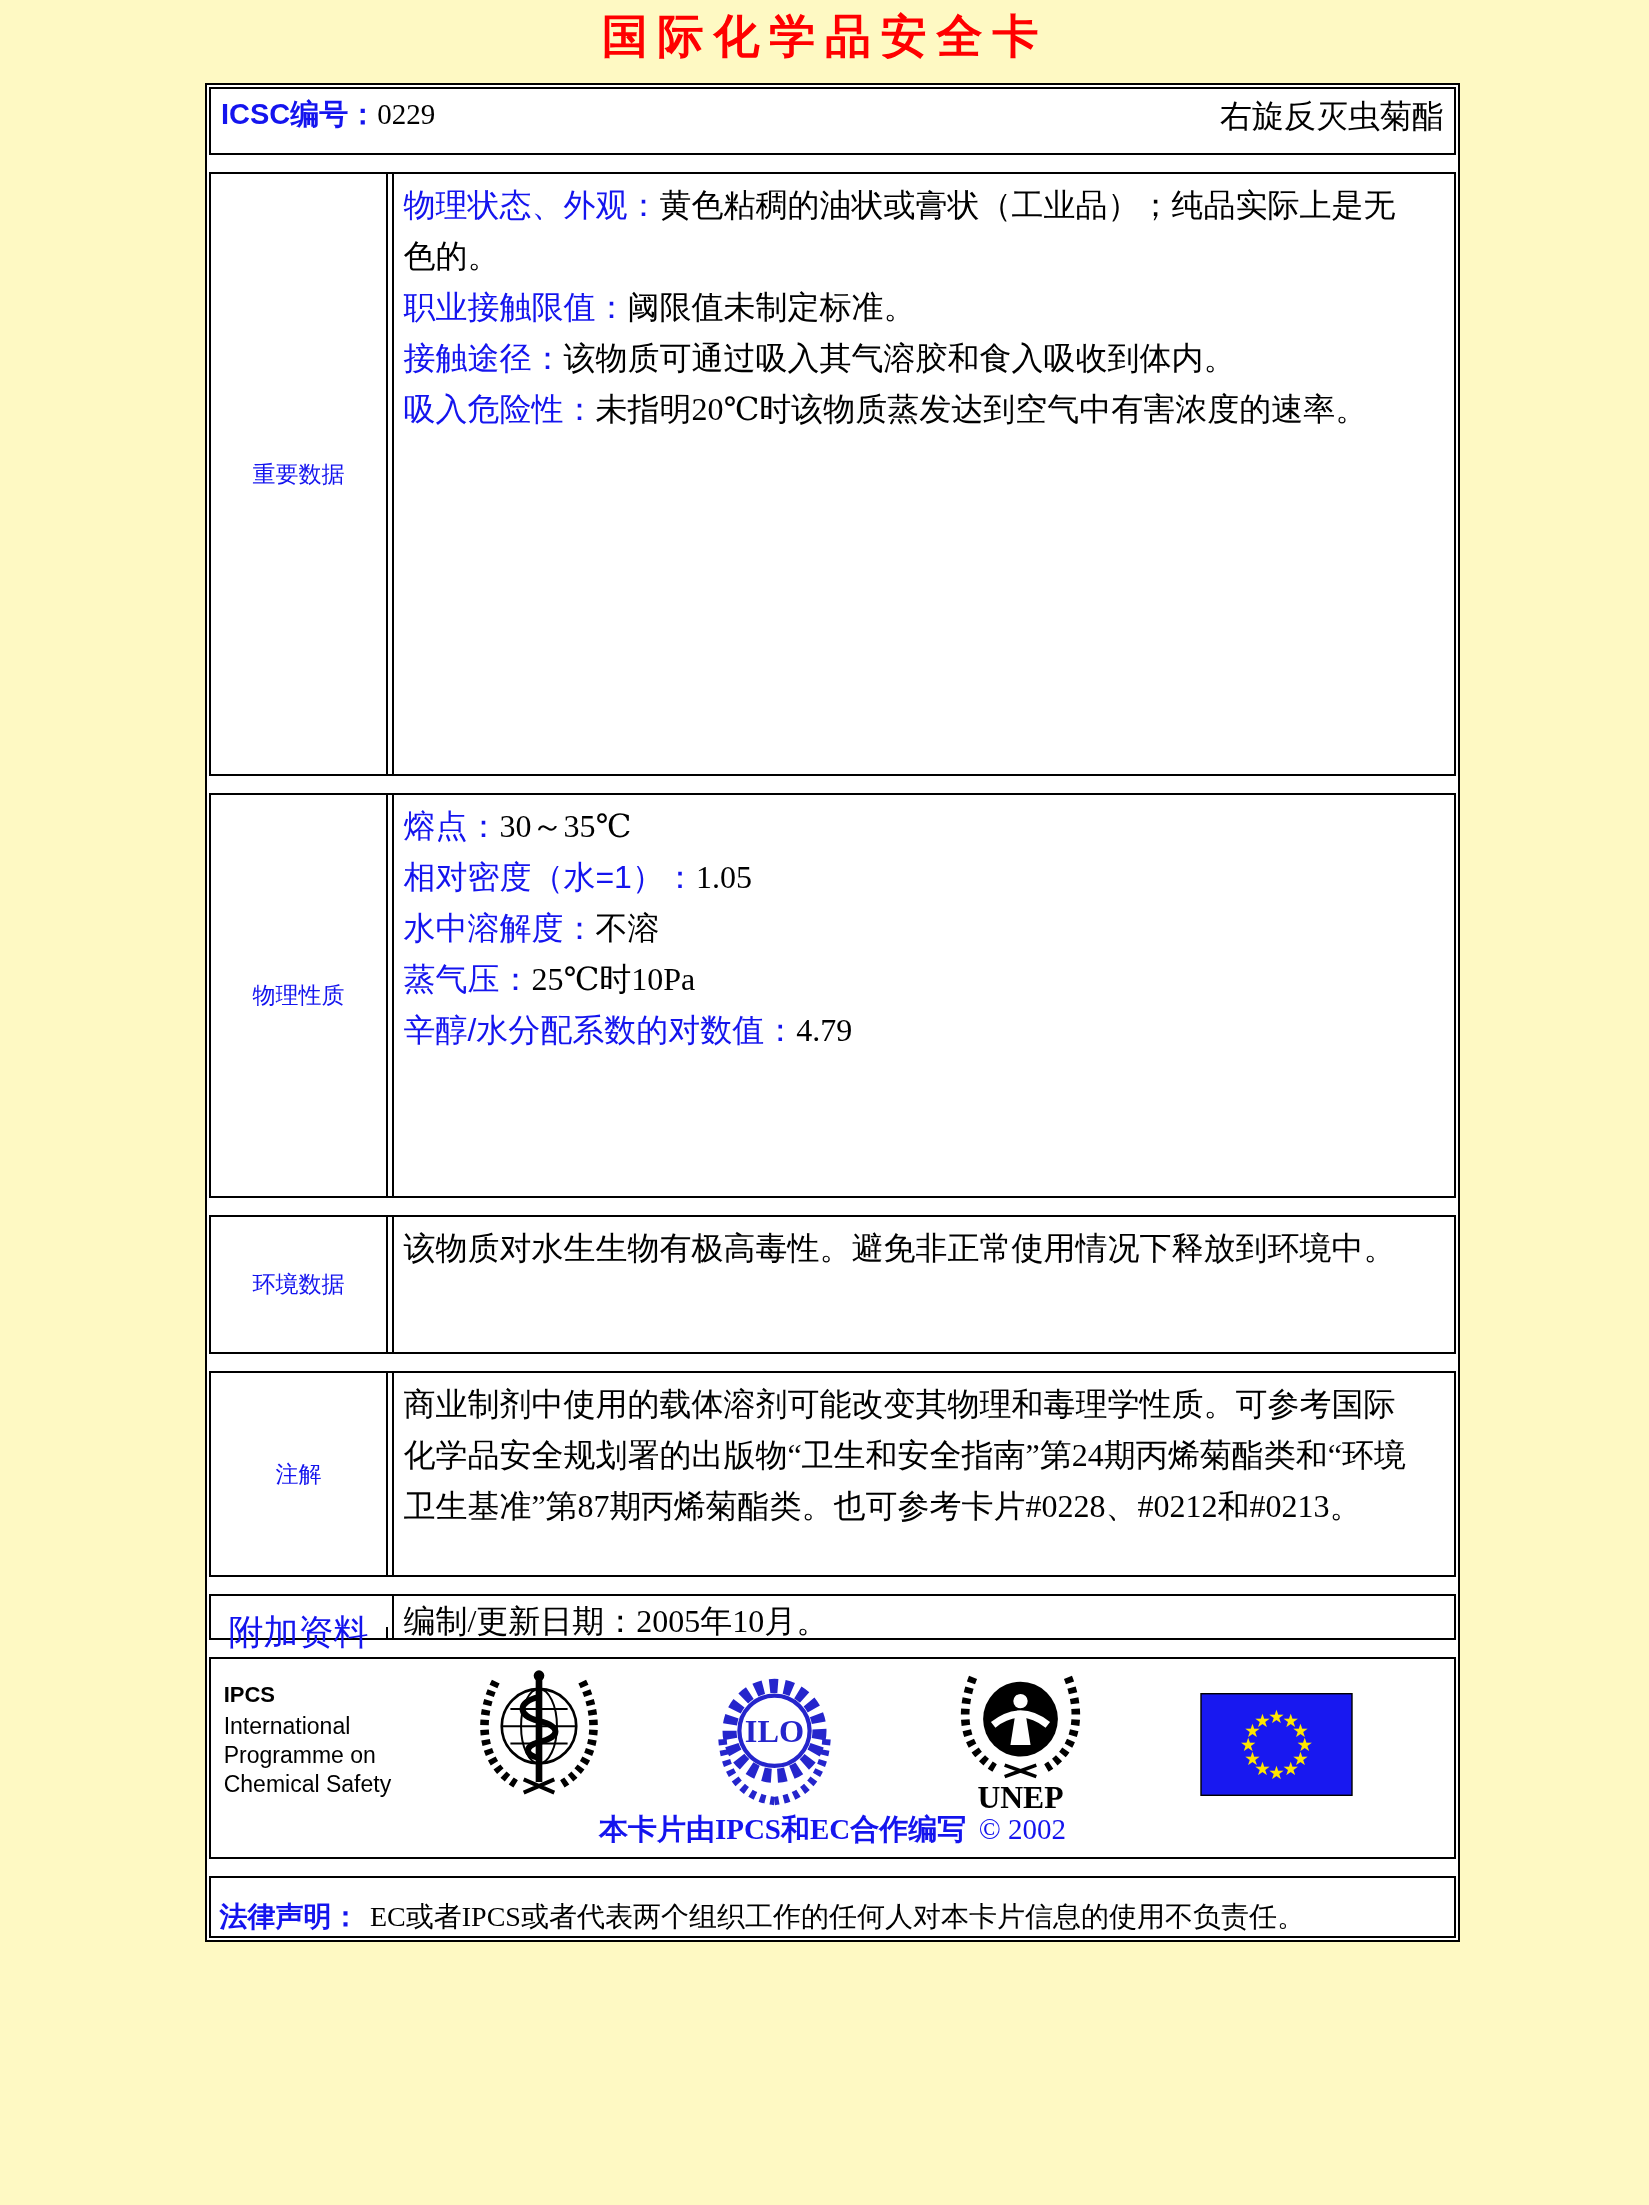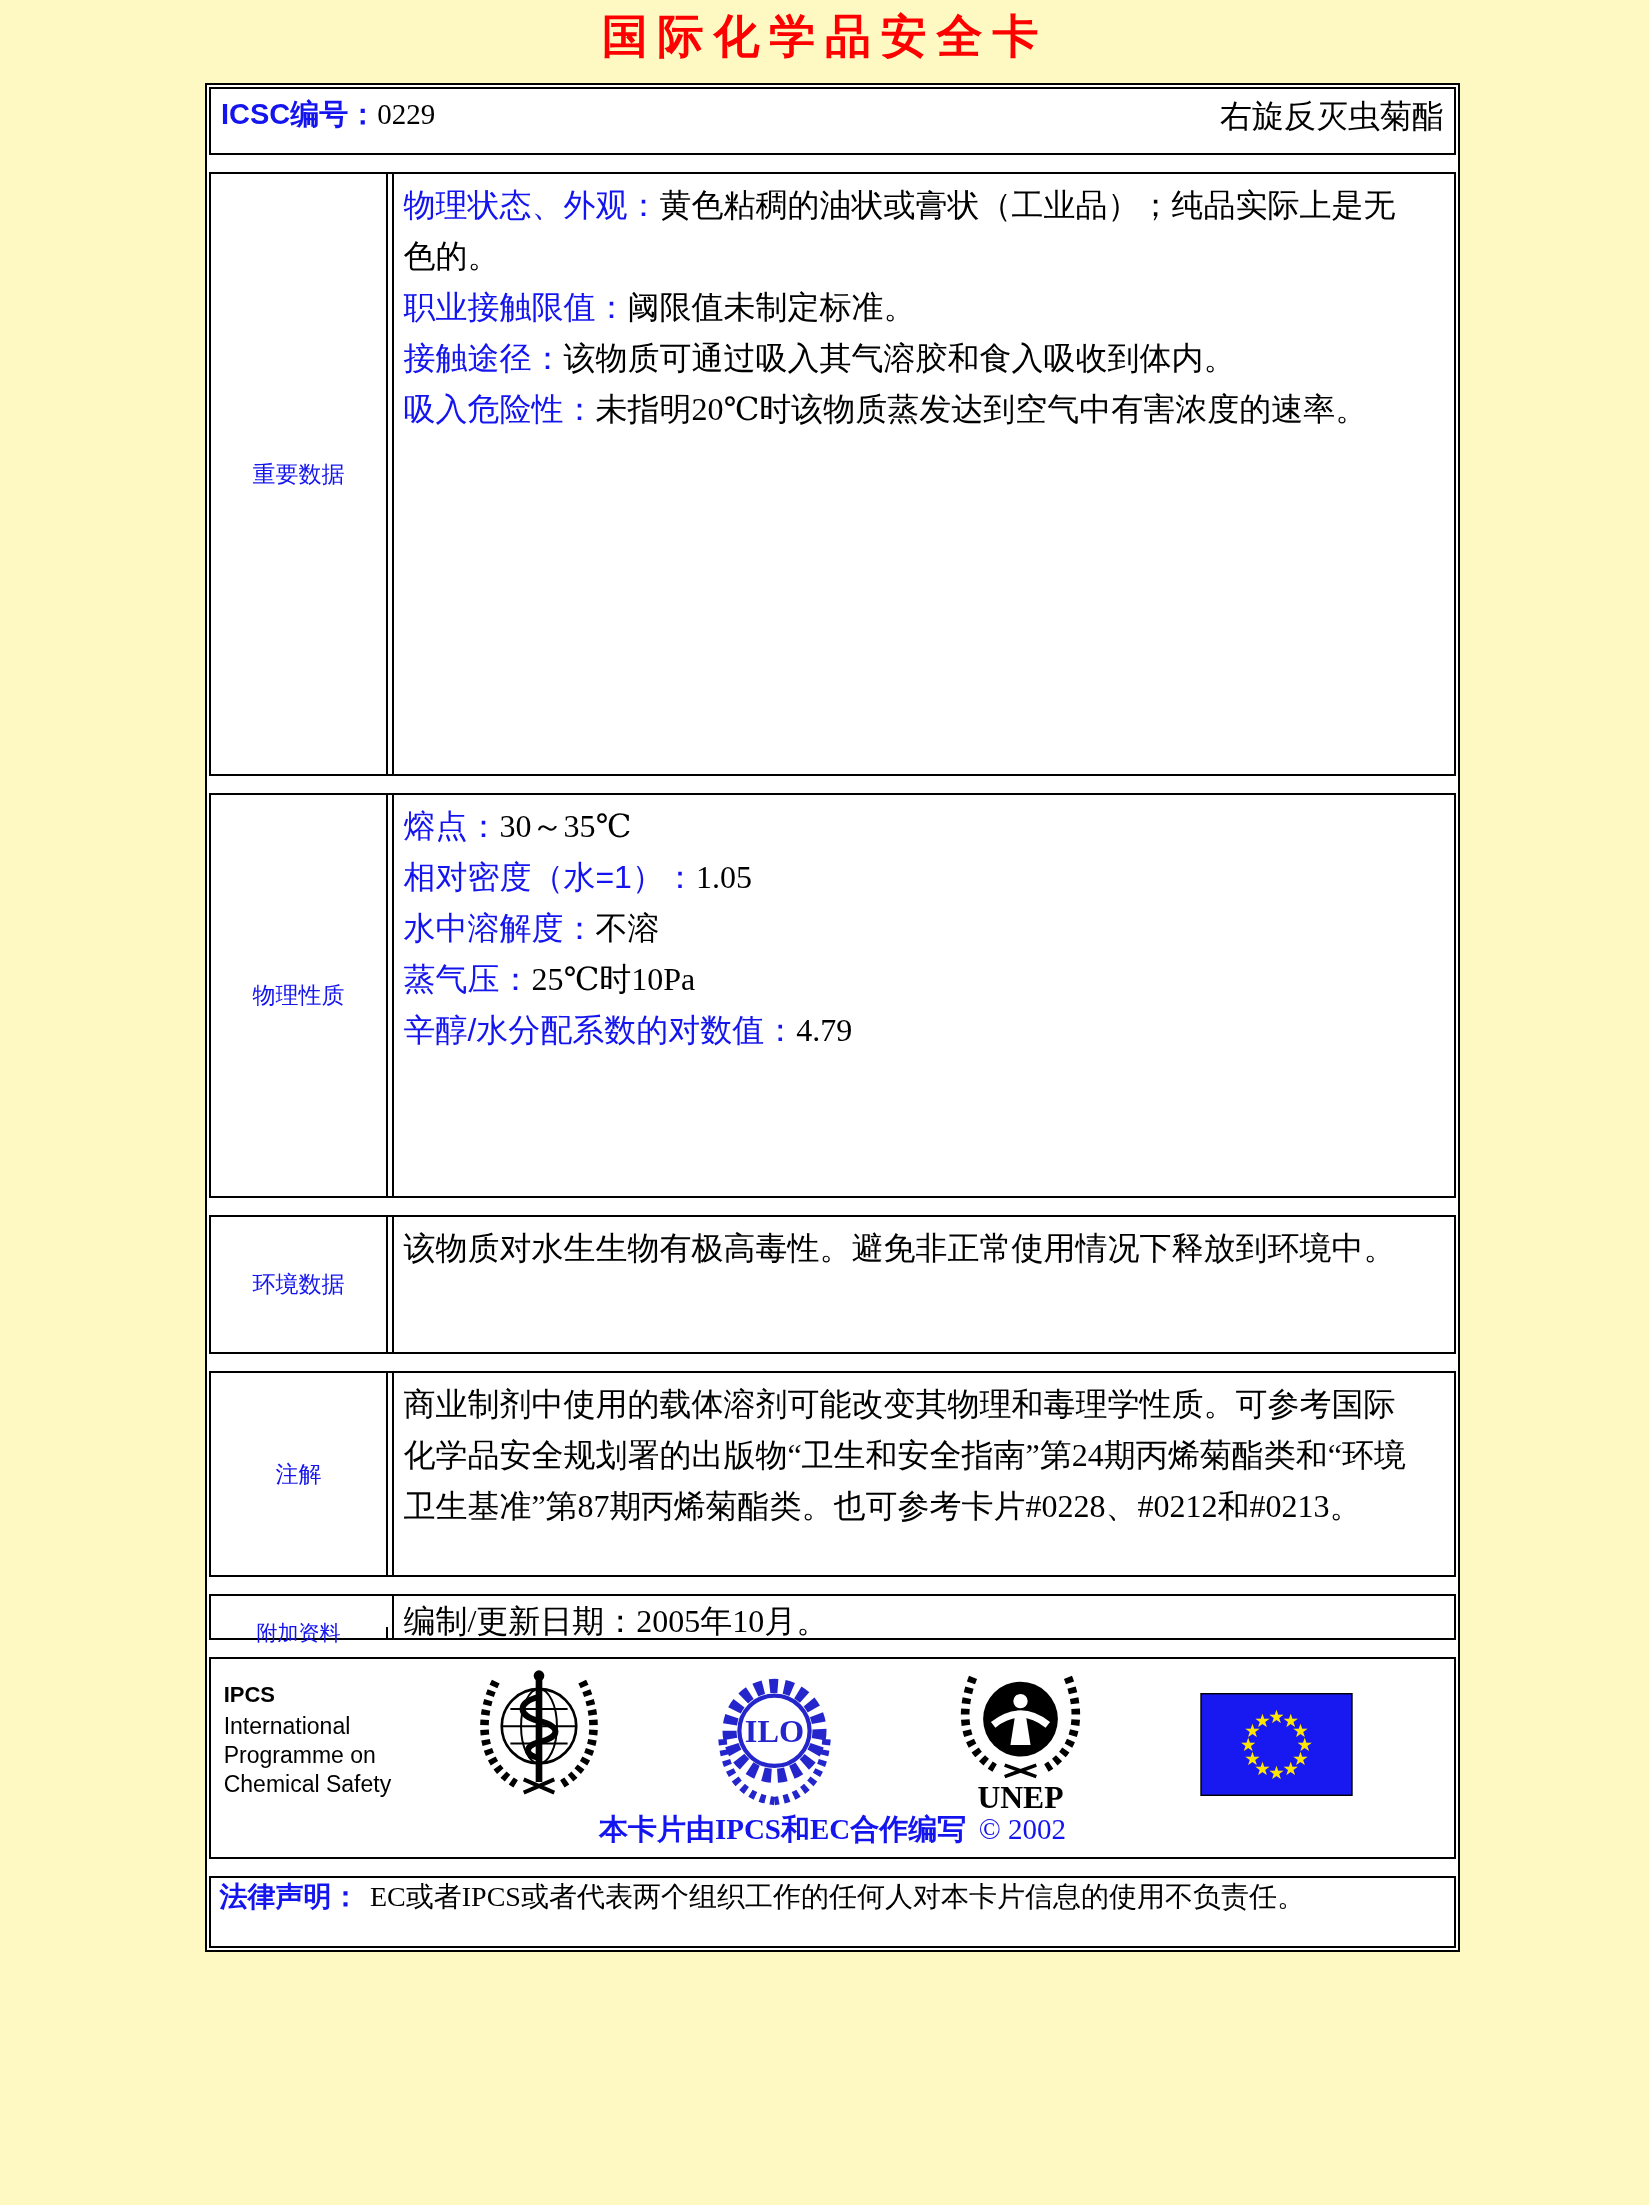--- a/index.html
+++ b/index.html
@@ -23,36 +23,36 @@
   .row-header{height:68px;justify-content:space-between;padding:5.6px 9.8px;box-sizing:border-box;}
   .icsc-left{font-size:29px;white-space:nowrap;}
   .icsc-left .entry-label{font-weight:bold;}
   .chem-name{font-size:32px;color:#000;white-space:nowrap;}
   .row-important{height:604px;}
   .row-physical{height:405px;}
   .row-env{height:139px;}
   .row-notes{height:206px;}
   .row-add{height:46px;}
   .row-add .content-cell{padding-top:8px;padding-bottom:0;display:flex;align-items:center;}
-  .row-add .label-cell{font-size:21px;margin-top:31px;}
+  .row-add .label-cell{font-size:35px;margin-top:31px;}
   .row-footer{height:202px;position:relative;display:block;}
   .ipcs-block{position:absolute;left:12.6px;top:18px;
               font-family:"Liberation Sans","DejaVu Sans",sans-serif;color:#000;}
   .ipcs-title{font-size:22px;font-weight:bold;line-height:35px;}
   .ipcs-line{font-size:23px;line-height:29px;}
   .logo{position:absolute;}
   .logo-who{left:235px;top:5.6px;}
   .logo-ilo{left:490px;top:9.8px;}
   .logo-unep{left:736px;top:4.2px;}
   .logo-eu{left:989px;top:34px;}
   .credit-line{position:absolute;left:0;bottom:7px;width:100%;text-align:center;
                color:#1414EE;font-size:29px;font-weight:bold;
                font-family:"Liberation Serif","DejaVu Serif",serif;}
   .credit-line .copyright{font-weight:normal;padding-left:12.6px;}
-  .row-legal{height:72px;align-items:flex-start;padding:0 8.4px;}
+  .row-legal{height:62px;align-items:flex-end;padding:0 8.4px;}
   .legal-label{color:#1414EE;font-weight:bold;font-size:28px;white-space:nowrap;
                font-family:"Liberation Sans","DejaVu Sans",sans-serif;}
   .legal-text{color:#000;font-size:28px;padding-left:7px;}
   .entry{display:block;}
 </style>
 </head>
 <body>
 
 <div class="page">
 

